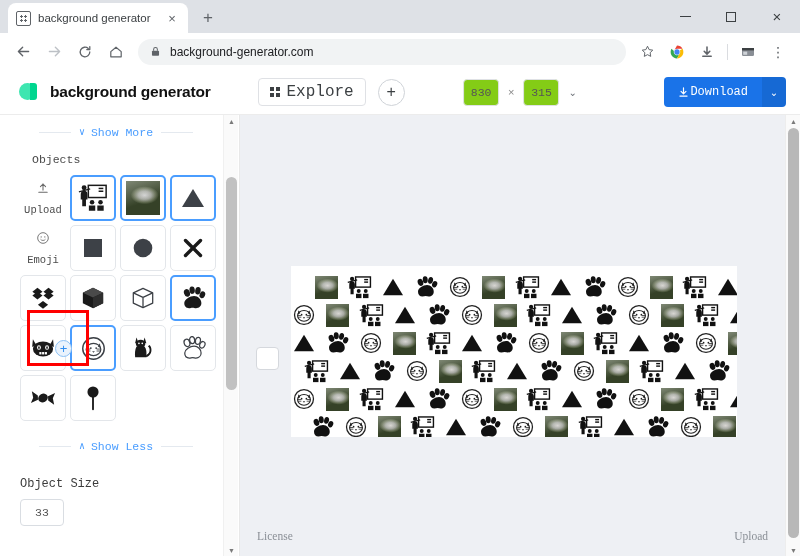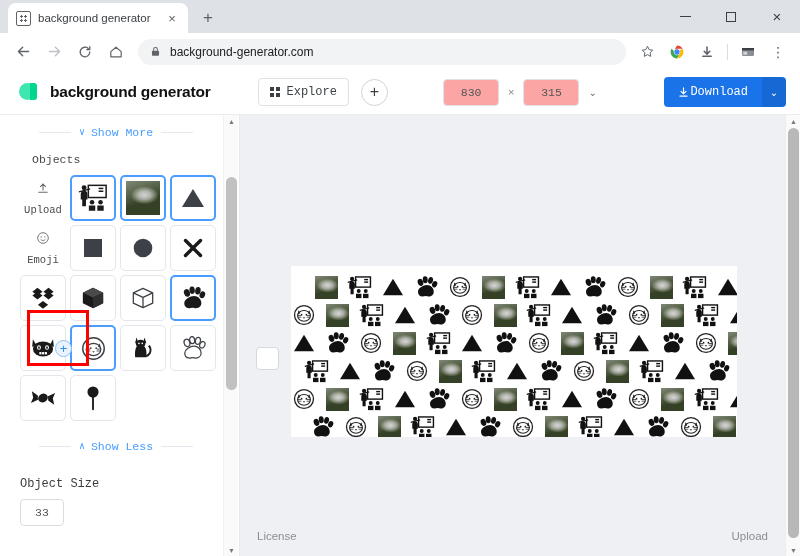--- a/index.html
+++ b/index.html
@@ -96,39 +96,39 @@
     position: absolute; left: 11px; top: 2px; width: 7px; height: 17px;
     border-radius: 0 3px 3px 0; background: #00d68f;
   }
   .brand-name { font-size: 15.5px; font-weight: bold; color: #111; letter-spacing: -0.2px; }
 
   .toolbar { flex: 1; display: flex; align-items: center; padding-right: 14px; position: relative; }
   .tb-left { display: flex; align-items: center; gap: 12px; padding-left: 18px; }
   .btn-explore {
     height: 28px; border: 1px solid #dfe1e5; border-radius: 4px; background: #fff;
     display: flex; align-items: center; gap: 7px; padding: 0 11px;
-    font-size: 12px; color: #3c4043; font-family: "Liberation Mono", monospace;
+    font-size: 16px; color: #3c4043; font-family: "Liberation Mono", monospace;
   }
   .grid-glyph {
     display: grid; grid-template-columns: 4px 4px; grid-template-rows: 4px 4px;
     gap: 1.5px;
   }
   .grid-glyph span { background: #3c4043; display:block; }
   .btn-round-add {
     width: 27px; height: 27px; border-radius: 50%; border: 1px solid #cfd3d8;
     background: #fff; display: flex; align-items: center; justify-content: center;
     font-size: 16px; color: #3c4043; font-weight: 300; line-height: 1;
   }
   .tb-center {
     position: absolute; left: 50%; transform: translateX(-50%);
     display: flex; align-items: center; gap: 9px;
   }
   .dim-input {
-    width: 56px; height: 27px; border: 1px solid #dfe1e5; border-radius: 4px;
-    background: #fca5a5; display: flex; align-items: center; justify-content: center;
+    width: 36px; height: 27px; border: 1px solid #dfe1e5; border-radius: 4px;
+    background: #84cc16; display: flex; align-items: center; justify-content: center;
     font-size: 11.5px; color: #555; font-family: "Liberation Mono", monospace;
   }
   .dim-x { font-size: 11px; color: #888; }
   .caret { color: #6b7077; font-size: 10px; }
   .tb-right { margin-left: auto; display: flex; }
   .btn-download {
     height: 30px; background: #1a73e8; border-radius: 4px 0 0 4px;
     display: flex; align-items: center; padding: 0 14px 0 13px;
     color: #fff; font-size: 12px; font-family: "Liberation Mono", monospace;
   }
@@ -257,21 +257,21 @@
   .main-scroll .thumb {
     position: absolute; left: 2px; width: 11px; top: 13px; height: 410px;
     background: #b8b8b8; border-radius: 6px;
   }
 
   .footer {
     position: absolute; left: 0; bottom: 0; width: 545px; height: 40px;
     background: #eef0f4; display: flex; align-items: center;
     justify-content: space-between; padding: 0 17px;
   }
-  .footer span { font-size: 11.5px; color: #8a8f96; font-family: Liberation Sans, sans-serif; }
+  .footer span { font-size: 11.5px; color: #8a8f96; font-family: Liberation Serif, serif; }
 
   
   .annot-rect {
     position: absolute; left: 27px; top: 310px; width: 62px; height: 56px;
     border: 3px solid #ff0000; z-index: 40; pointer-events: none;
   }
   .annot-plus {
     position: absolute; left: 55px; top: 340px; width: 17px; height: 17px;
     border-radius: 50%; background: #eaf3fd; border: 1px solid #8cc1f5;
     display: flex; align-items: center; justify-content: center;

